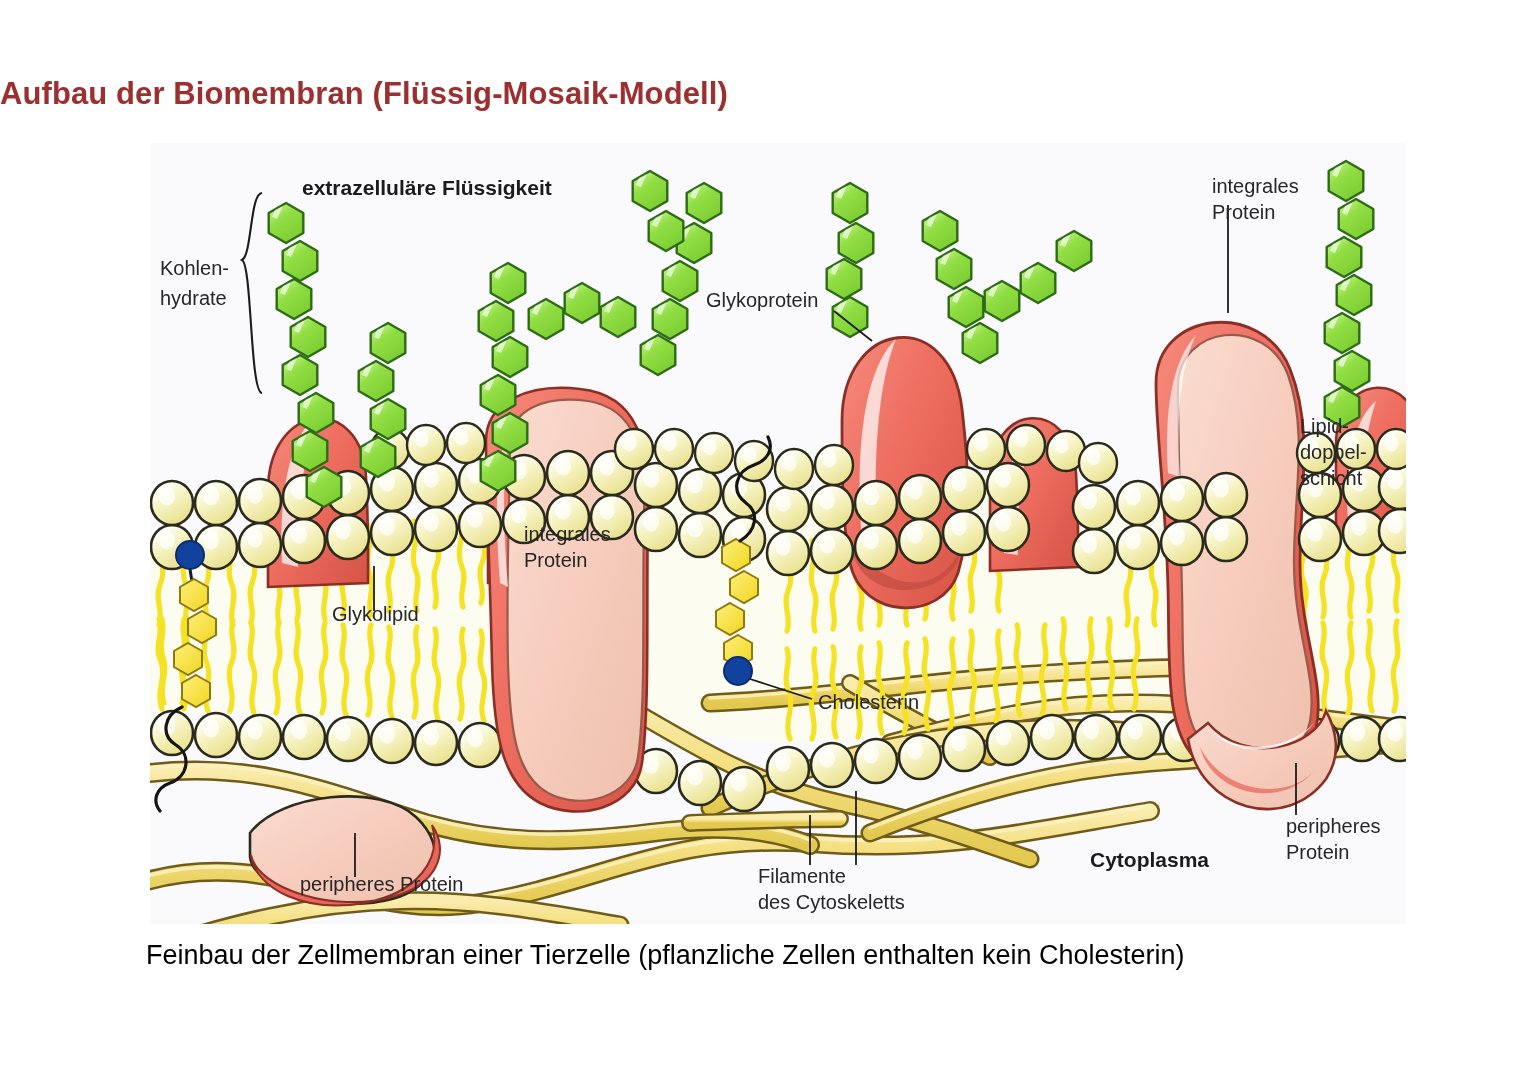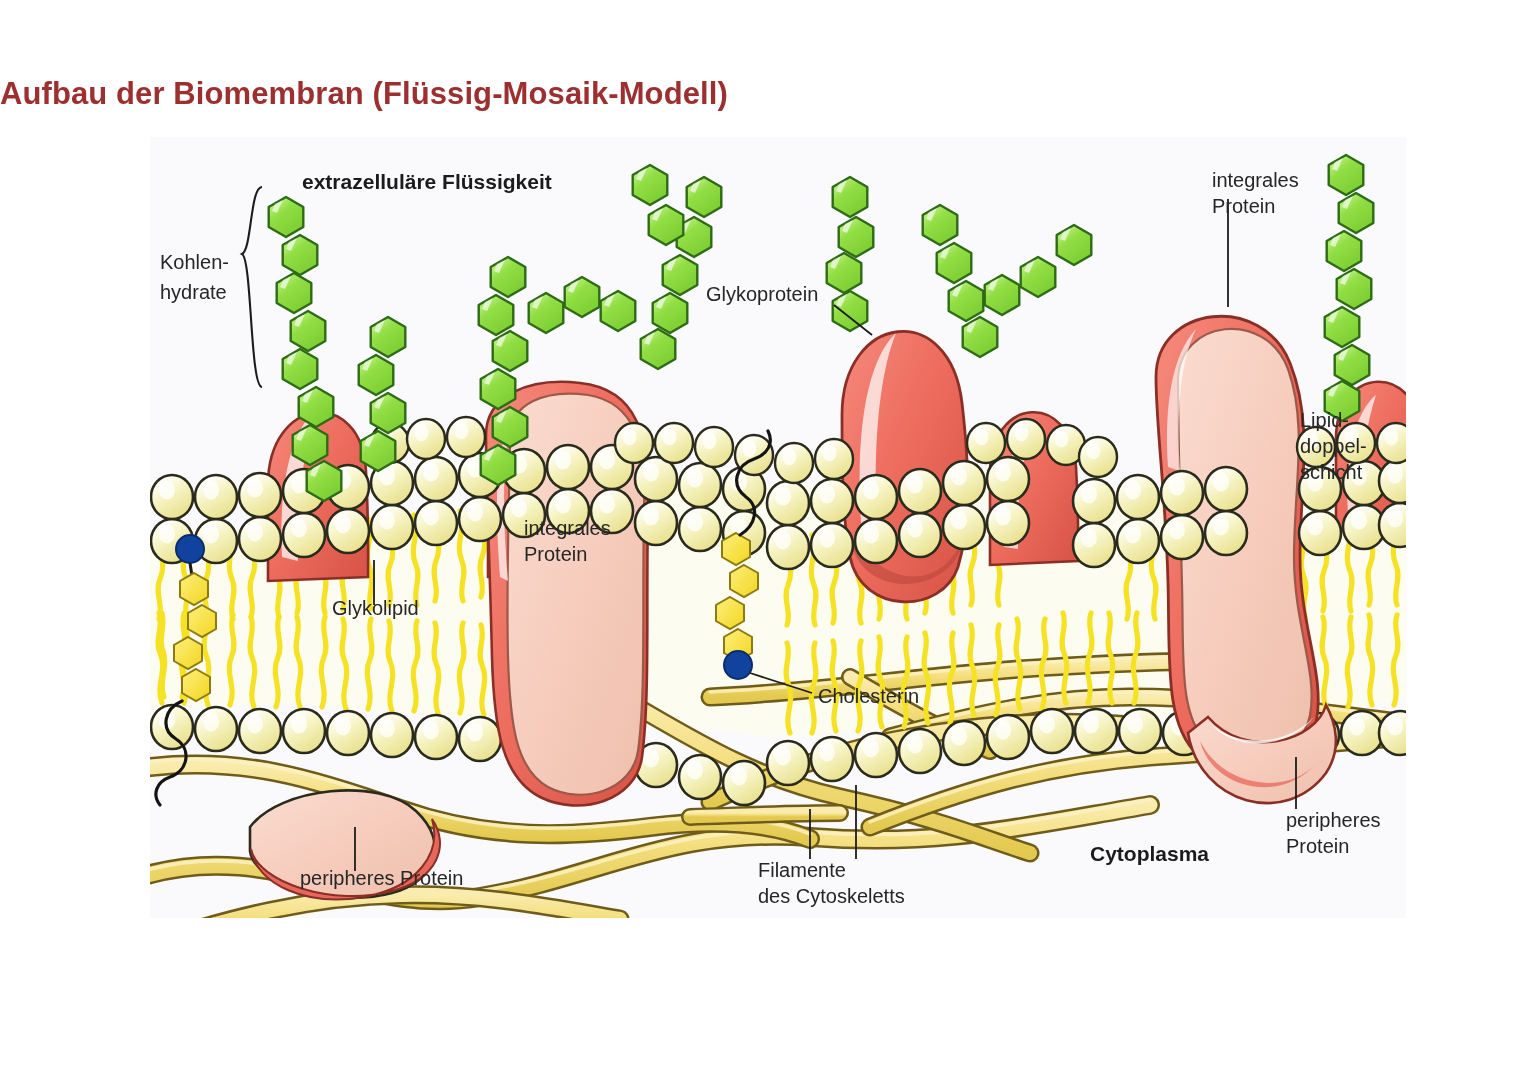--- a/index.html
+++ b/index.html
@@ -29,21 +29,21 @@
     left:146px; top:940px;
     font-size:27px;
     color:#000000;
     white-space:nowrap;
     font-family:"Liberation Sans", sans-serif;
   }
 
   
   .panel{
     position:absolute;
-    left:150px; top:137px;
+    left:150px; top:143px;
     width:1256px; height:781px;
     background:#e5e5e5;
     overflow:hidden;
   }
   .panel svg{display:block;width:100%;height:100%;}
 
   
   text.lbl{
     font-family:"Liberation Sans", sans-serif;
     fill:#262626;
@@ -570,14 +570,15 @@
 
         <text class="lbl" x="608" y="740">Filamente</text>
         <text class="lbl" x="608" y="766">des Cytoskeletts</text>
 
         <text class="lbl-bold" x="940" y="724" style="font-size:21px;">Cytoplasma</text>
       </g>
 
     </svg>
   </div>
 
+  <div class="caption">Feinbau der Zellmembran einer Tierzelle (pflanzliche Zellen enthalten kein Cholesterin)</div>
 
 </div>
 
 </body></html>

